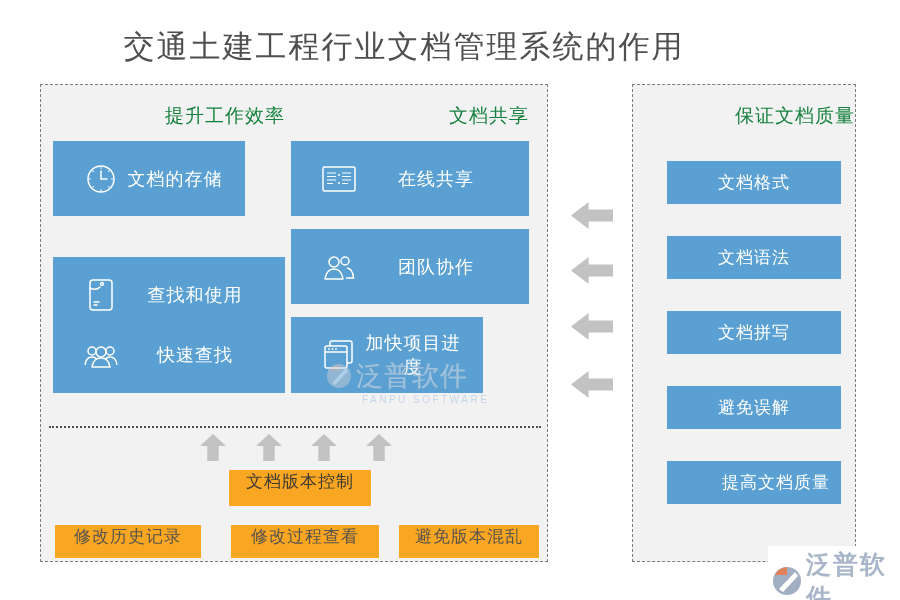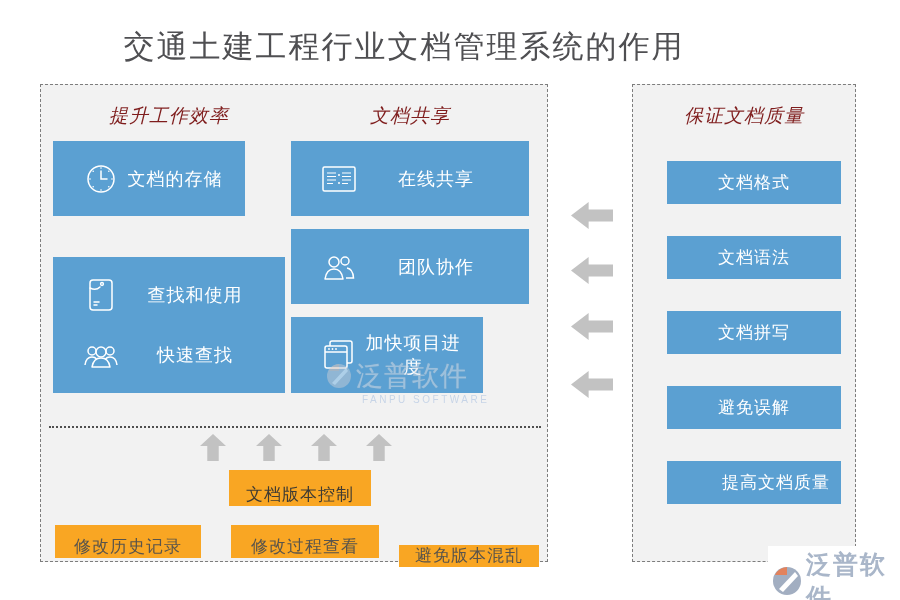--- a/index.html
+++ b/index.html
@@ -16,23 +16,22 @@
   }
 
   .panel {
     position:absolute; background:#f2f2f2;
     border:1px dashed #7d7d7d;
   }
   .panel-left  { left:40px;  top:84px; width:508px; height:478px; }
   .panel-right { left:632px; top:84px; width:224px; height:478px; }
 
   .col-header {
-    position:absolute; text-align:center; font-size:19px; color:#7f1d1d;
+    position:absolute; text-align:right; font-size:19px; color:#15803d;
     letter-spacing:1px;
-    font-style:italic;
   }
 
   .bluebox {
     position:absolute; background:#5ba0d2; color:#ffffff;
     display:flex; align-items:center; font-size:18px; letter-spacing:1px;
   }
   .bluebox .icn { width:44px; height:44px; margin-left:26px; flex:0 0 auto; display:flex; align-items:center; justify-content:center; }
   .bluebox .lbl { flex:1; text-align:center; padding-right:18px; }
 
   .bluebox-plain {
@@ -54,21 +53,21 @@
   }
   .left-arrow {
     position:absolute; width:42px; height:27px; background:#c2c2c2;
     clip-path:polygon(0 50%, 42% 0, 42% 28%, 100% 28%, 100% 72%, 42% 72%, 42% 100%);
     filter:drop-shadow(2px 2px 1px rgba(0,0,0,0.18));
     left:571px;
   }
 
   .orangebox {
     position:absolute; background:#f9a623; color:#3f3b33;
-    display:flex; align-items:flex-end; justify-content:center;
+    display:flex; align-items:flex-start; justify-content:center;
     font-size:17px; letter-spacing:1px;
   }
   .orangebox.small { color:#59544b; }
 
   .watermark {
     position:absolute; left:326px; top:358px; width:190px; opacity:0.5;
     z-index:5; pointer-events:none;
   }
   .watermark .wm-row { display:flex; align-items:center; }
   .watermark .wm-brand {
@@ -196,21 +195,21 @@
     <div class="orangebox" style="left:188px; top:385px; width:142px; height:36px;">
       <span>文档版本控制</span>
     </div>
 
     <div class="orangebox small" style="left:14px; top:440px; width:146px; height:33px;">
       <span>修改历史记录</span>
     </div>
     <div class="orangebox small" style="left:190px; top:440px; width:148px; height:33px;">
       <span>修改过程查看</span>
     </div>
-    <div class="orangebox small" style="left:358px; top:460px; width:140px; height:22px;font-family:Liberation Mono, monospace;">
+    <div class="orangebox small" style="left:358px; top:440px; width:140px; height:33px;font-family:Liberation Mono, monospace;">
       <span>避免版本混乱</span>
     </div>
   </div>
 
   <div class="left-arrow" style="top:202px;"></div>
   <div class="left-arrow" style="top:257px;"></div>
   <div class="left-arrow" style="top:313px;"></div>
   <div class="left-arrow" style="top:371px;"></div>
 
   <div class="panel panel-right">

